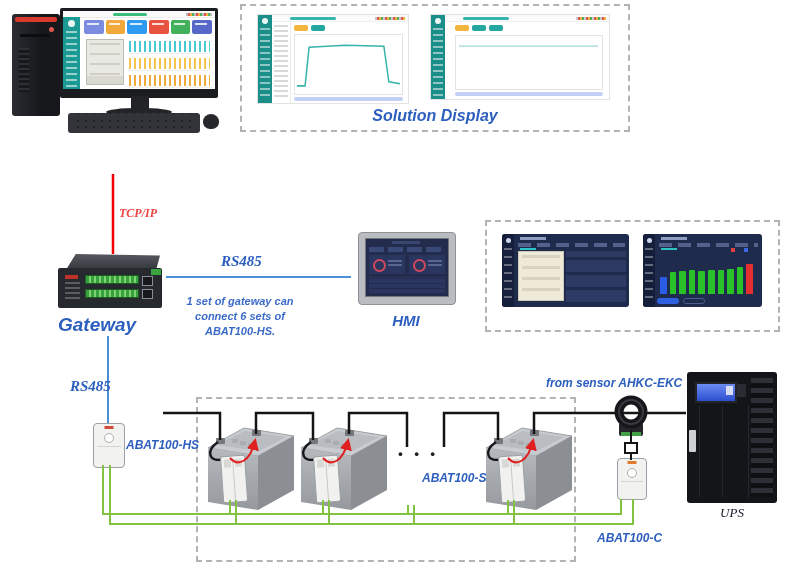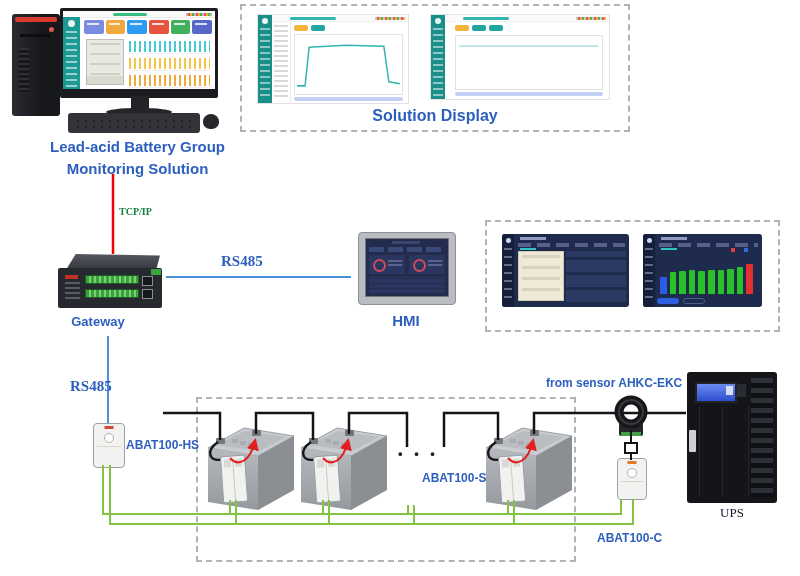--- a/index.html
+++ b/index.html
@@ -1,18 +1,18 @@
 <!DOCTYPE html>
 <html><head>
 <meta charset="utf-8">
 <style>
   html,body{margin:0;padding:0;background:#fff;}
   .canvas{position:relative;width:800px;height:576px;background:#fff;overflow:hidden;
           font-family:"Liberation Sans",sans-serif;}
-  .abs{position:absolute;}
+  .abs{position:absolute;font-style:italic;}
   .preline{white-space:pre-line;}
   .lbl{color:#2d5fbe;font-weight:bold;}
   .serif{font-family:"Liberation Serif",serif;}
 
   
   .tower{left:12px;top:14px;width:48px;height:102px;background:linear-gradient(90deg,#2a2c31,#17181c 60%);border-radius:3px;}
   .tower .redbar{position:absolute;left:3px;top:3px;right:3px;height:5px;background:#d93a2e;border-radius:2px;}
   .tower .slot{position:absolute;left:8px;top:20px;width:30px;height:3px;background:#0c0d10;}
   .tower .pwr{position:absolute;right:6px;top:13px;width:5px;height:5px;border-radius:50%;background:#e0584a;}
   .tower .vent{position:absolute;left:7px;top:34px;width:10px;height:44px;background:repeating-linear-gradient(180deg,#2e3034 0 2px,#17181c 2px 5px);}
@@ -145,24 +145,24 @@
   .ups-screen{position:absolute;left:8px;top:10px;width:38px;height:17px;background:linear-gradient(#6c8cf2,#2c4ecf);border:2px solid #23242a;}
   .ups-screen:after{content:"";position:absolute;right:2px;top:2px;width:7px;height:9px;background:#d8def5;}
   .ups-btn{position:absolute;left:50px;top:12px;width:9px;height:13px;background:#2a2c33;}
   .ups-slot{position:absolute;left:2px;top:58px;width:7px;height:22px;background:#cfd0d2;border-radius:1px;}
   .ups-vent{position:absolute;right:4px;top:6px;bottom:6px;width:22px;
      background:repeating-linear-gradient(180deg,#2e3037 0 5px,#0f1013 5px 10px);}
   .ups-doors{position:absolute;left:12px;top:34px;width:48px;bottom:6px;border-left:1px solid #26272c;border-right:1px solid #26272c;
      background:linear-gradient(90deg,transparent 0 22px,#26272c 22px 23px,transparent 23px);}
 
   
-  .tcp{left:119px;top:206px;font-size:10px;color:#15803d;font-weight:bold;}
+  .tcp{left:119px;top:206px;font-size:12px;color:#ef4444;font-weight:bold;}
   .rs485-top{left:221px;top:253px;font-size:15px;}
   .rs485-left{left:70px;top:378px;font-size:15px;}
-  .gw-label{left:46px;top:314px;width:104px;text-align:center;font-size:13px;}
+  .gw-label{left:58px;top:314px;width:104px;font-size:19px;}
   .gw-note{left:176px;top:294px;width:128px;text-align:center;font-size:11px;line-height:1.35;color:#3a6bc8;font-weight:bold;}
   .hmi-label{left:358px;top:312px;width:96px;text-align:center;font-size:15px;}
   .hs-label{left:126px;top:438px;font-size:12px;}
   .dots{left:398px;top:446px;font-size:13px;color:#222;font-weight:bold;letter-spacing:4px;}
   .s-label{left:422px;top:471px;font-size:12px;}
   .hall-label{left:546px;top:376px;font-size:12px;}
   .c-label{left:597px;top:531px;font-size:12px;}
   .ups-label{left:687px;top:505px;width:90px;text-align:center;font-size:13px;color:#17172b;font-family:"Liberation Serif",serif;}
   .chain-note{left:238px;top:527px;width:314px;text-align:center;font-size:11.5px;line-height:1.25;color:#3a6bc8;font-weight:bold;}
 
@@ -206,22 +206,20 @@
         <div class="m-row r3">
             <i></i>
           </div>
       </div>
     </div>
   </div>
   <div class="abs stand dev"></div>
   <div class="abs base dev"></div>
   <div class="abs keyboard dev"></div>
   <div class="abs mouse dev"></div>
-  <div class="abs pc-caption lbl preline lblz">Lead-acid Battery Group
-Monitoring Solution</div>
 
   <div class="abs dashed solution-box">
     <div class="shot s1">
       <div class="s-sb"></div>
       <div class="s-tree"></div>
       <div class="s-tb">
           <i></i>
           <u></u>
         </div>
       <div class="s-pills" style="left:36px;"><i class="p-y"></i><i class="p-t"></i></div>
@@ -389,20 +387,23 @@
     <line x1="113" y1="174" x2="113" y2="254" stroke="#f40000" stroke-width="2.5"></line>
 
     <line x1="166" y1="277" x2="351" y2="277" stroke="#4a90d9" stroke-width="2"></line>
     <line x1="108" y1="336" x2="108" y2="423" stroke="#4a90d9" stroke-width="2"></line>
   </svg>
 
   <div class="abs tcp serif lblz">TCP/IP</div>
   <div class="abs rs485-top serif lbl lblz">RS485</div>
   <div class="abs rs485-left serif lbl lblz">RS485</div>
   <div class="abs gw-label lbl lblz">Gateway</div>
+  <div class="abs gw-note preline lblz">1 set of gateway can
+connect 6 sets of
+ABAT100-HS.</div>
   <div class="abs hmi-label lbl lblz">HMI</div>
   <div class="abs hs-label lbl lblz">ABAT100-HS</div>
   <div class="abs dots lblz">• • •</div>
   <div class="abs s-label lbl lblz">ABAT100-S</div>
   <div class="abs hall-label lbl lblz">from sensor AHKC-EKC</div>
   <div class="abs c-label lbl lblz">ABAT100-C</div>
   <div class="abs ups-label lblz">UPS</div>
 
 </div>
 

